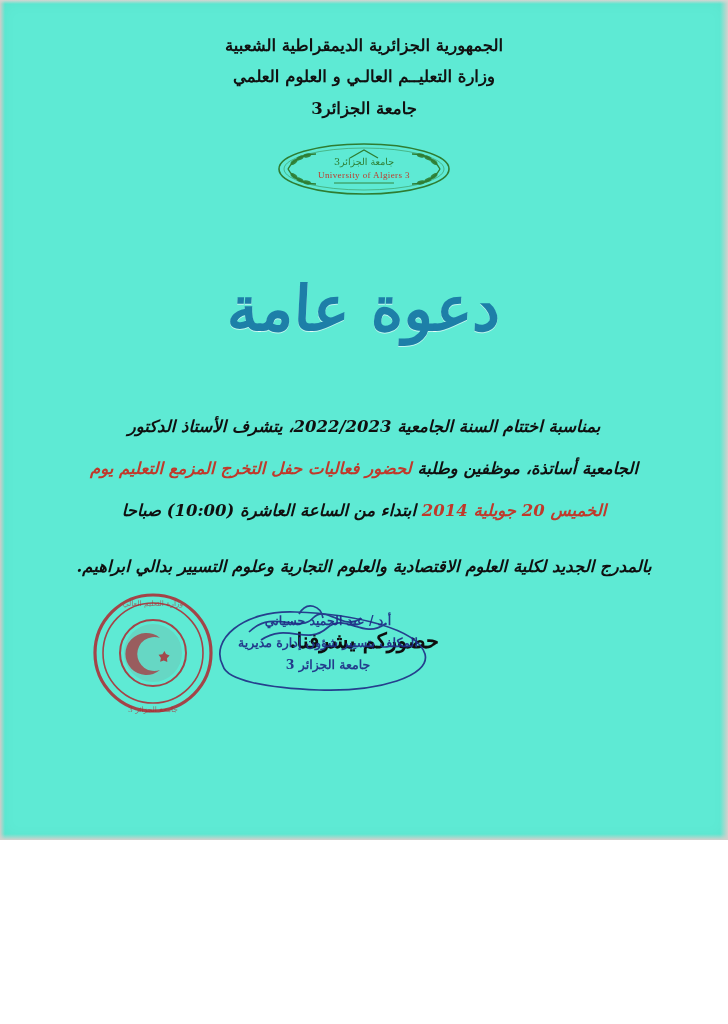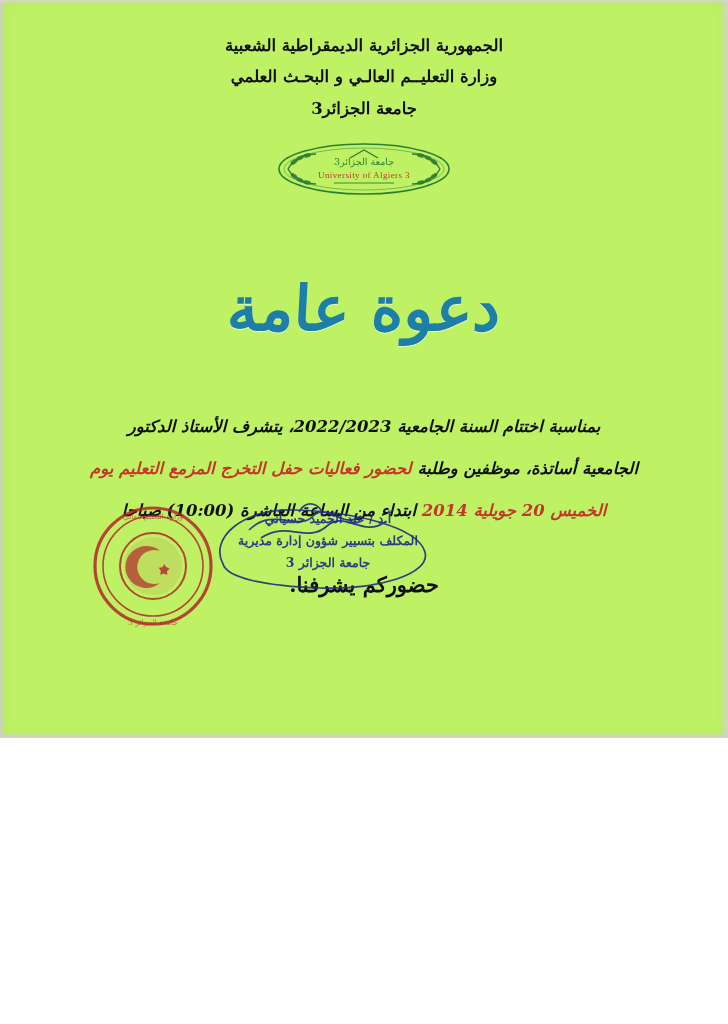--- a/index.html
+++ b/index.html
@@ -10,22 +10,22 @@
   body {
     width: 728px;
     height: 1024px;
     overflow: hidden;
     font-family: "DejaVu Serif", "Liberation Serif", serif;
   }
 
   .page {
     position: relative;
     width: 728px;
-    height: 738px;
-    background: #bef264;
+    height: 840px;
+    background: #5eead4;
     box-sizing: border-box;
   }
 
   
   .page::before {
     content: "";
     position: absolute;
     inset: 0;
     box-shadow: inset 0 0 18px rgba(0,0,0,0.05);
     pointer-events: none;
@@ -142,21 +142,21 @@
     position: absolute;
     left: 0;
     right: 0;
     bottom: 70px;
     height: 190px;
     z-index: 3;
   }
   .stamp {
     position: absolute;
     right: 510px;
-    top: 23px;
+    top: 8px;
     width: 130px;
     height: 130px;
   }
   .sig-text {
     position: absolute;
     right: 290px;
     top: 30px;
     width: 220px;
     text-align: center;
     color: #1f2d86;
@@ -180,21 +180,21 @@
 <div class="page">
   <div class="edge-left"></div>
   <div class="edge-right"></div>
   <div class="edge-top"></div>
   <div class="edge-bottom"></div>
 
   <div class="content">
 
     <div class="heading-block">
       <div class="heading-line l1">الجمهورية الجزائرية الديمقراطية الشعبية</div>
-      <div class="heading-line l2">وزارة التعليــم العالـي و البحـث العلمي</div>
+      <div class="heading-line l2">وزارة التعليــم العالـي و العلوم العلمي</div>
       <div class="heading-line l3">جامعة الجزائر3</div>
     </div>
 
     <div class="logo-wrap">
       <svg width="220" height="62" viewBox="0 0 220 62" xmlns="http://www.w3.org/2000/svg" aria-hidden="true">
 
         <ellipse cx="110" cy="31" rx="85" ry="25" fill="none" stroke="#2e7d32" stroke-width="1.6"></ellipse>
         <ellipse cx="110" cy="31" rx="80" ry="21" fill="none" stroke="#2e7d32" stroke-width="0.8" opacity="0.6"></ellipse>
 
         <path d="M34 31 C40 20 52 16 62 16" stroke="#2e7d32" stroke-width="1.4" fill="none"></path>
@@ -228,20 +228,21 @@
     </div>
 
     <div class="calligraphy">
       <div class="word">دعوة عامة</div>
     </div>
 
     <div class="body-text">
       <span class="body-line">بمناسبة اختتام السنة الجامعية 2022/2023، يتشرف الأستاذ الدكتور</span>
       <span class="body-line"><span>الجامعية أساتذة، موظفين وطلبة </span><span class="red">لحضور فعاليات حفل التخرج المزمع التعليم يوم</span></span>
       <span class="body-line"><span class="red">الخميس 20 جويلية 2014</span><span> ابتداء من الساعة العاشرة (10:00) صباحا</span></span>
+      <span class="body-line last">بالمدرج الجديد لكلية العلوم الاقتصادية والعلوم التجارية وعلوم التسيير بدالي ابراهيم.</span>
     </div>
 
     <div class="closing">حضوركم يشرفنا.</div>
   </div>
 
   <div class="sign-area">
     <div class="stamp">
       <svg width="130" height="130" viewBox="0 0 130 130" xmlns="http://www.w3.org/2000/svg" aria-hidden="true">
         <g opacity="0.82" fill="none" stroke="#b3202a">
           <circle cx="65" cy="65" r="58" stroke-width="3.2"></circle>

